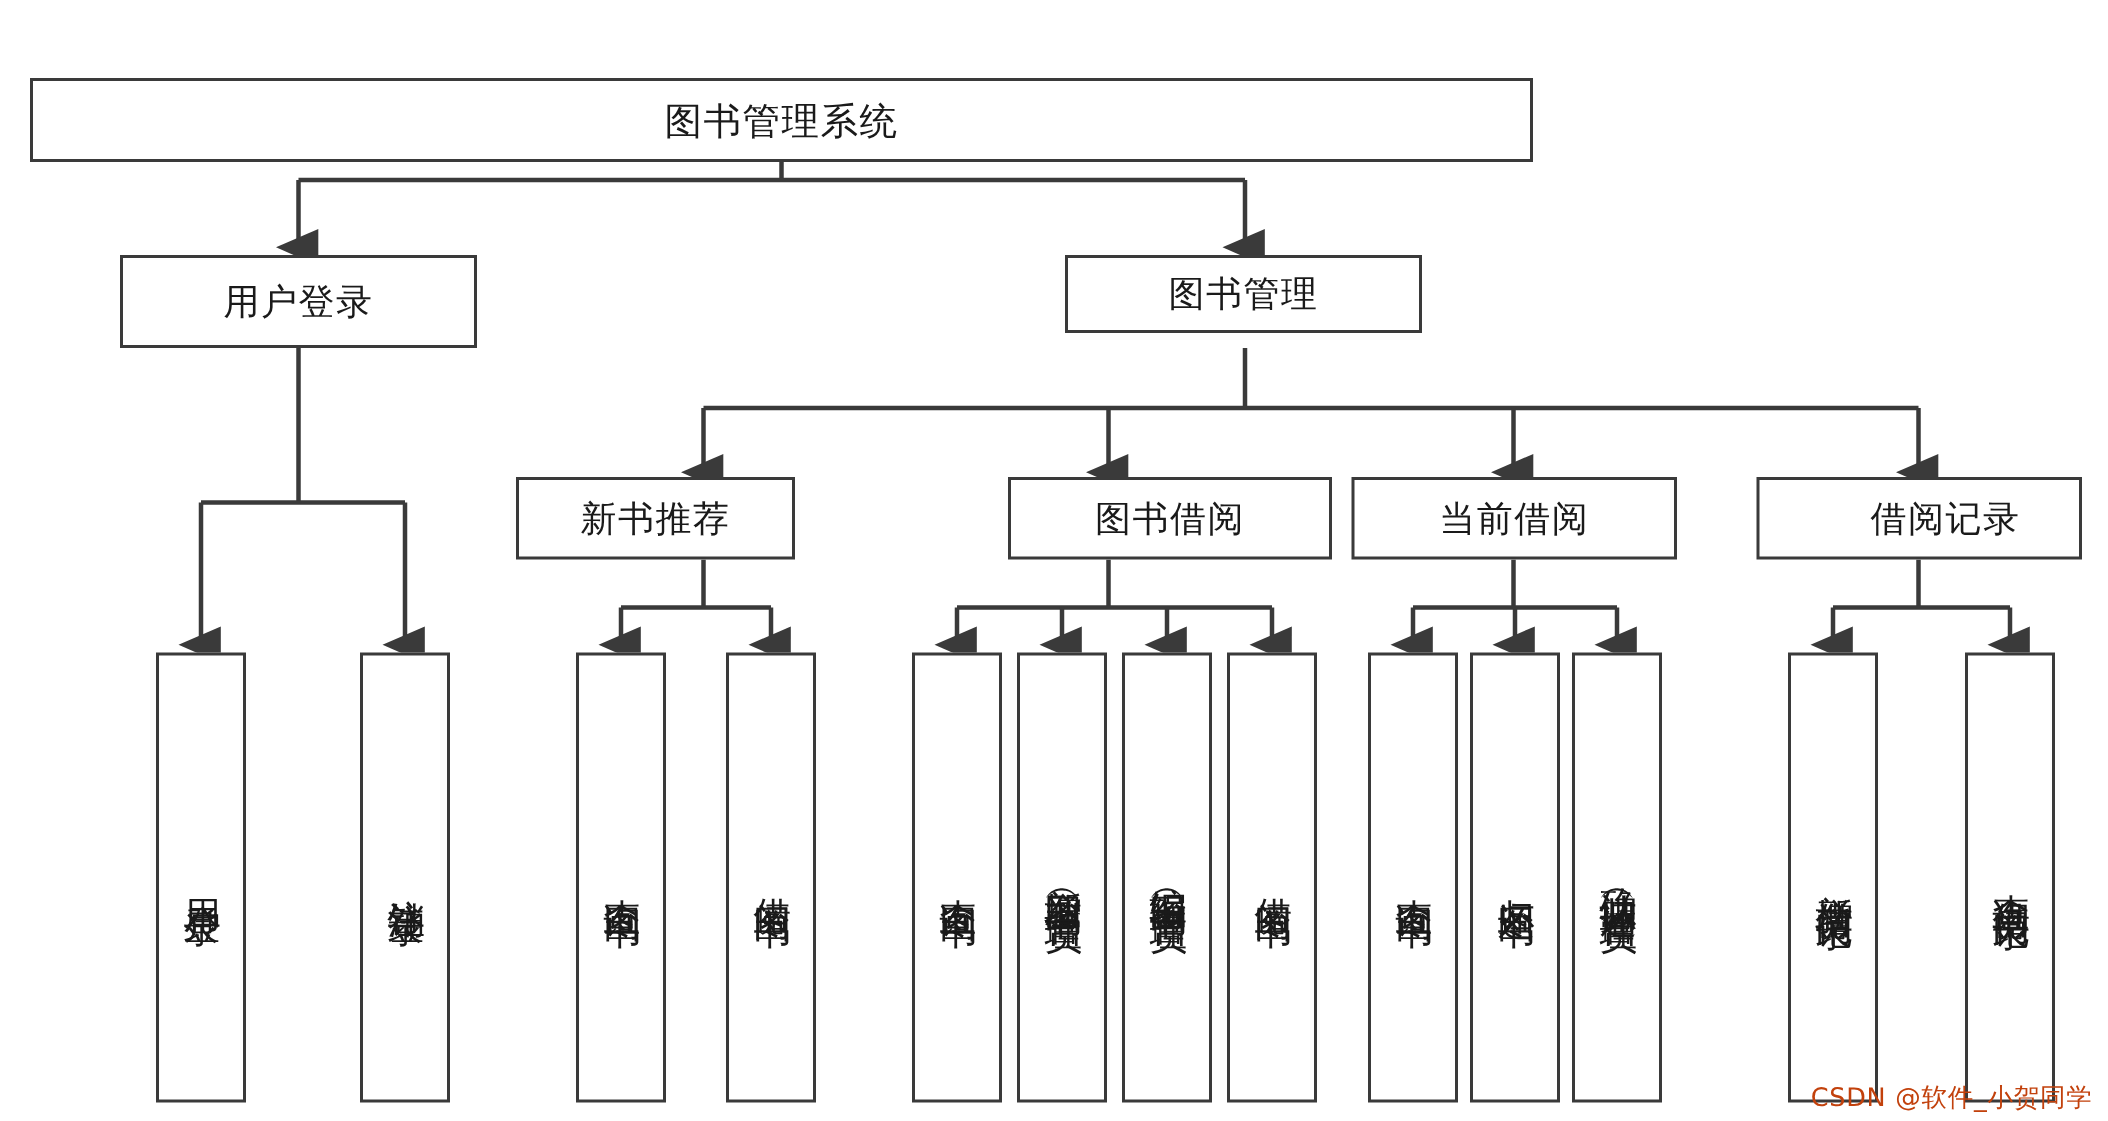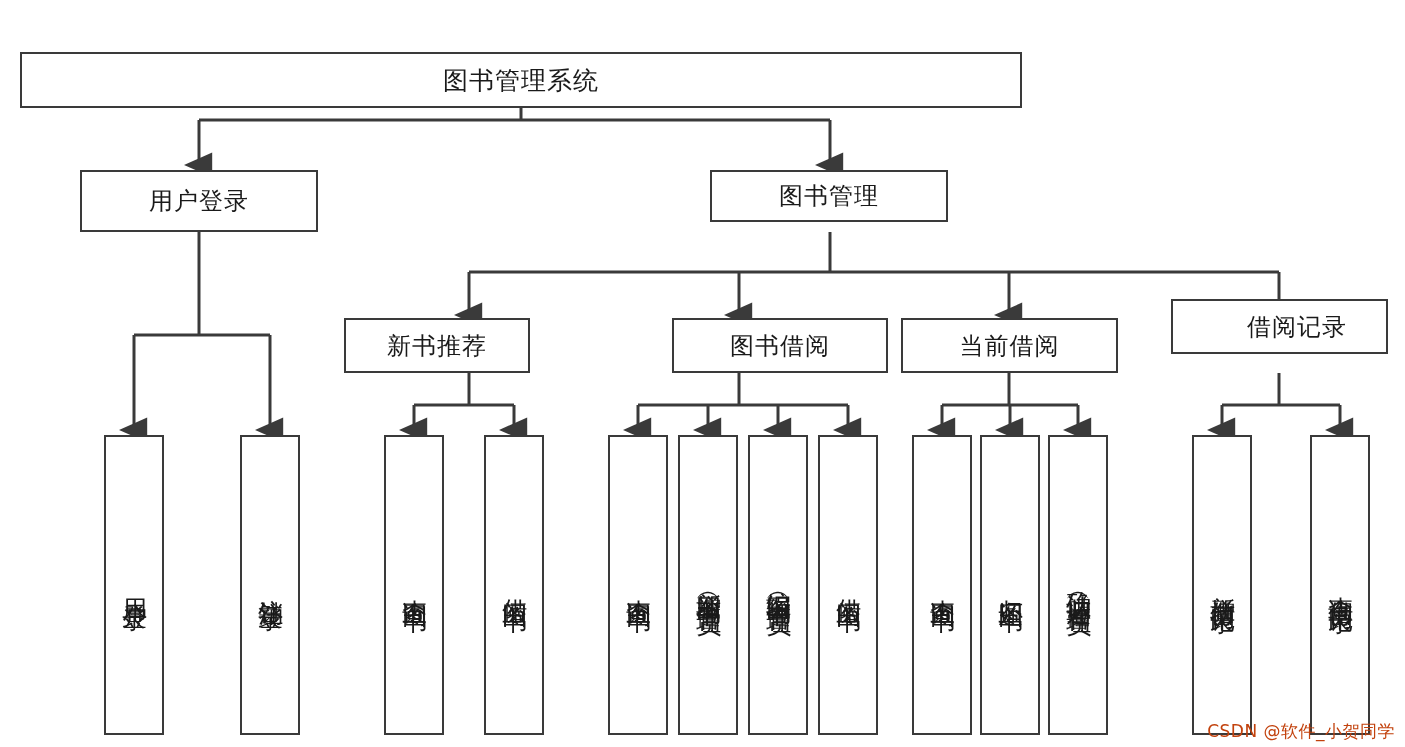--- a/index.html
+++ b/index.html
@@ -139,21 +139,21 @@
 
   <div class="node-box node-level2" style="left:344px; top:318px; width:186px; height:55px;">
     <span class="label">新书推荐</span>
   </div>
   <div class="node-box node-level2" style="left:632px; top:318px; width:216px; height:55px;margin-left:40px;">
     <span class="label">图书借阅</span>
   </div>
   <div class="node-box node-level2" style="left:901px; top:318px; width:217px; height:55px;">
     <span class="label">当前借阅</span>
   </div>
-  <div class="node-box node-level2" style="left:1171px; top:299px; width:217px; height:55px;padding-left:35px;">
+  <div class="node-box node-level2" style="left:1171px; top:318px; width:217px; height:55px;padding-left:35px;">
     <span class="label">借阅记录</span>
   </div>
 
   <div class="node-box node-leaf" style="left:104px; top:435px; width:60px; height:300px;">
     <span class="label">用户登录</span>
   </div>
   <div class="node-box node-leaf" style="left:240px; top:435px; width:60px; height:300px;">
     <span class="label">注销登录</span>
   </div>
 

